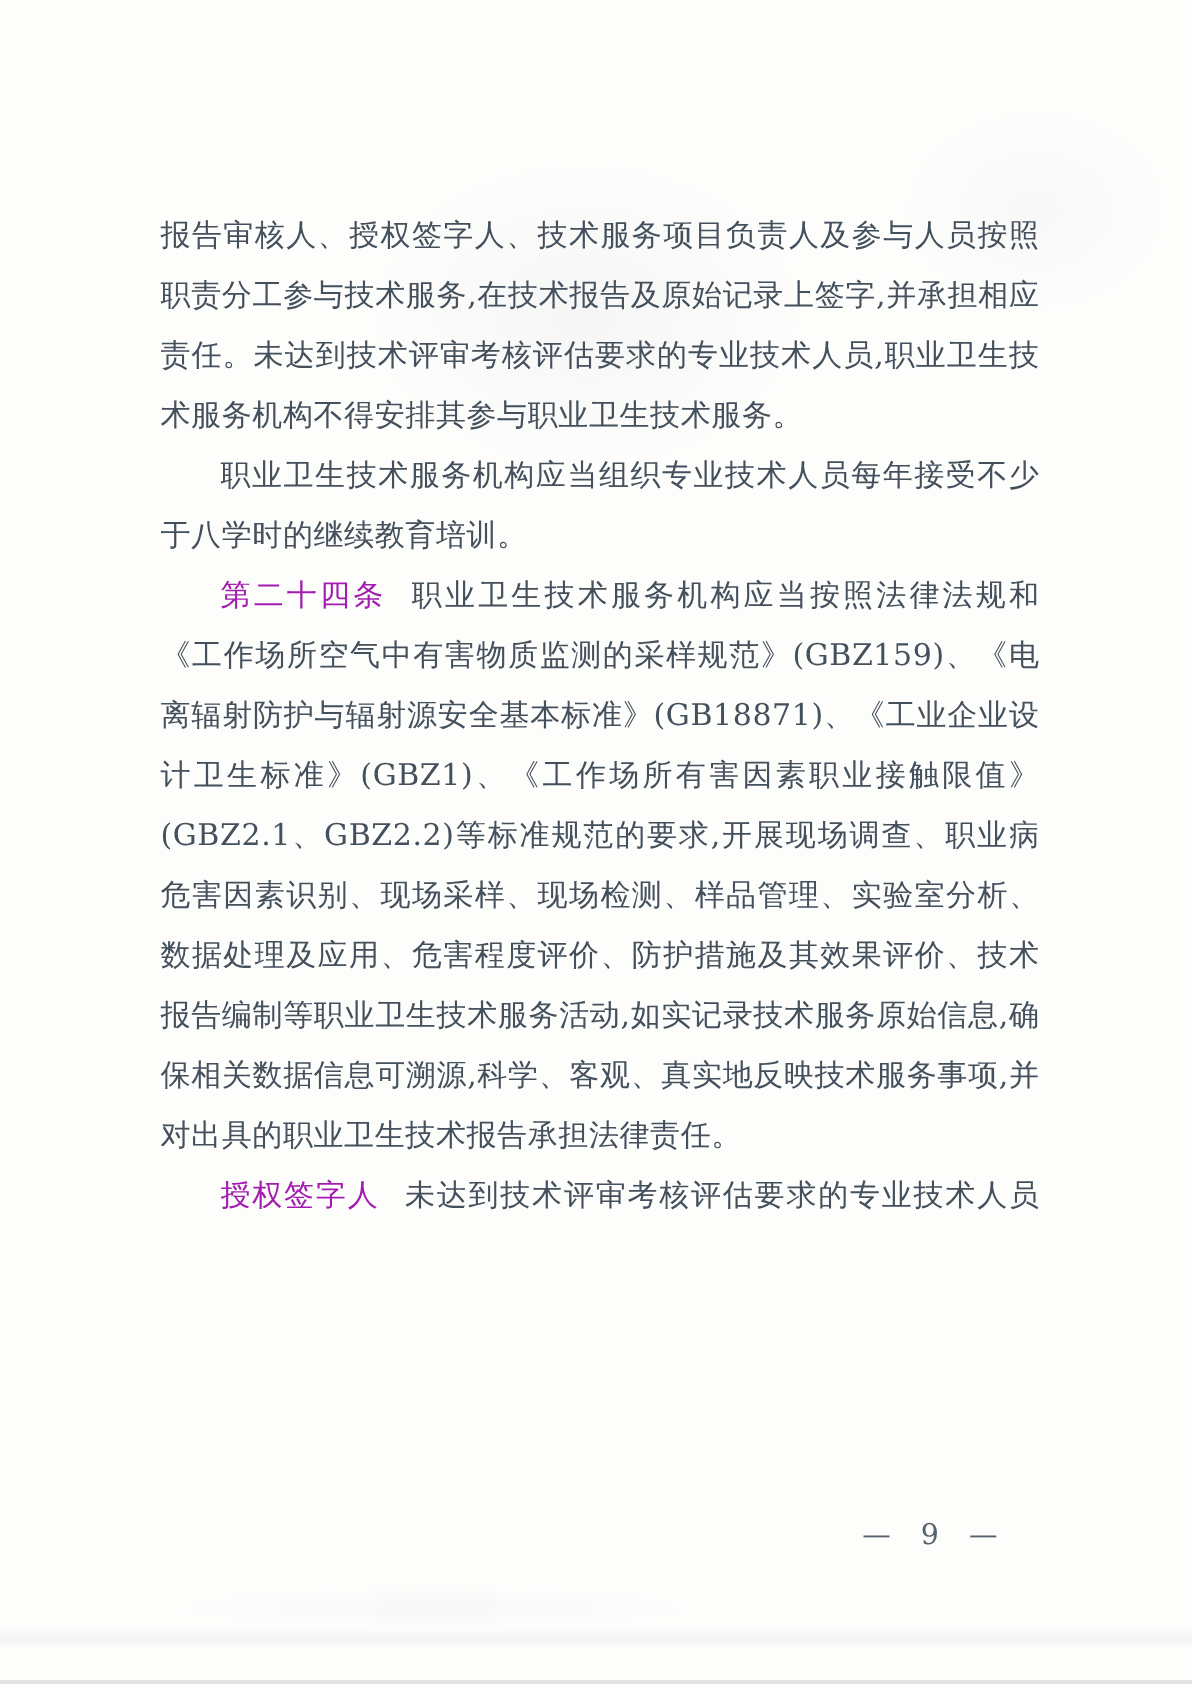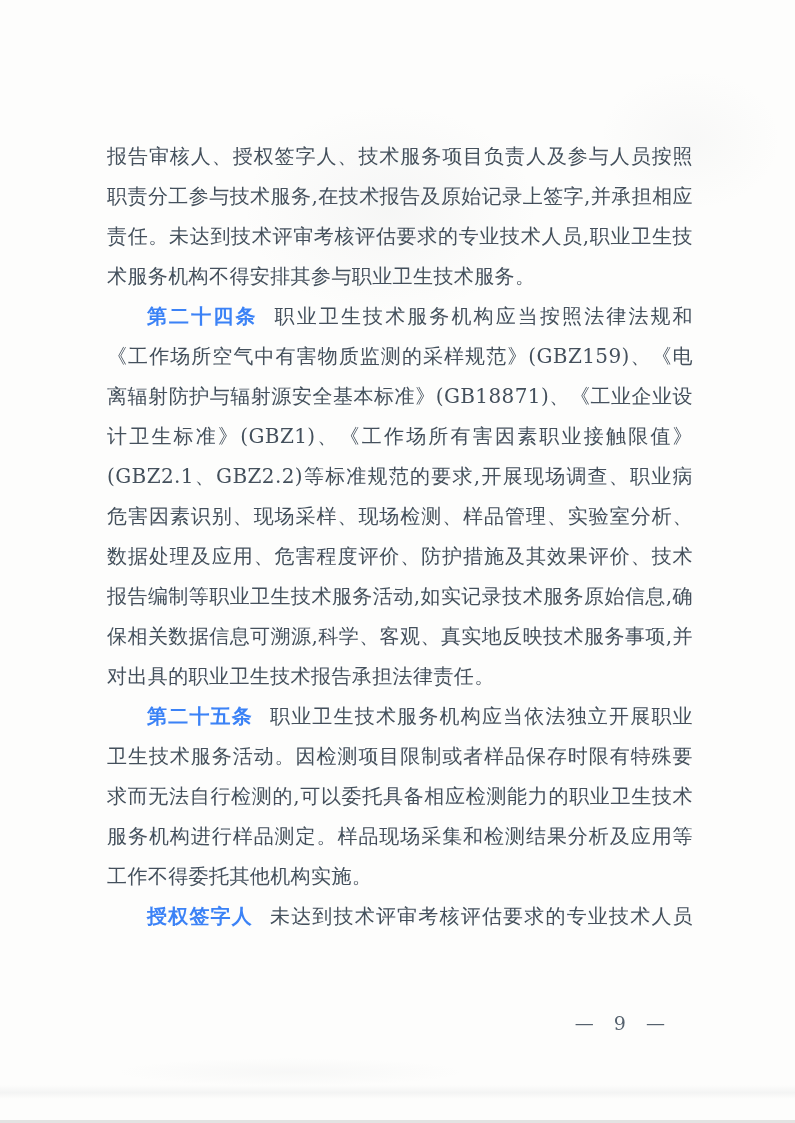--- a/index.html
+++ b/index.html
@@ -51,22 +51,22 @@
     margin: 0;
     text-indent: 0;
   }
   .para.indent {
     text-indent: 2em;
   }
   .para.continues {
     text-align-last: justify;
   }
   .lead {
-    font-weight: bold;
-    color: #3b82f6;
+    font-weight: normal;
+    color: #a21caf;
     margin-right: 0.85em;
   }
   #page-number {
     position: absolute;
     top: 1012px;
     right: 128px;
     font-size: 19px;
     color: #55616d;
     letter-spacing: 2px;
     word-spacing: 10px;
@@ -77,24 +77,24 @@
 <body>
 
 <div id="page">
 
   <div id="scan-noise"></div>
 
   <div id="text-block">
 
     <p class="para"><span>报告审核人、授权签字人、技术服务项目负责人及参与人员按照职责分工参与技术服务,在技术报告及原始记录上签字,并承担相应责任。未达到技术评审考核评估要求的专业技术人员,职业卫生技术服务机构不得安排其参与职业卫生技术服务。</span></p>
 
+    <p class="para indent"><span>职业卫生技术服务机构应当组织专业技术人员每年接受不少于八学时的继续教育培训。</span></p>
 
     <p class="para indent"><span class="lead">第二十四条</span><span>职业卫生技术服务机构应当按照法律法规和《工作场所空气中有害物质监测的采样规范》(GBZ159)、《电离辐射防护与辐射源安全基本标准》(GB18871)、《工业企业设计卫生标准》(GBZ1)、《工作场所有害因素职业接触限值》(GBZ2.1、GBZ2.2)等标准规范的要求,开展现场调查、职业病危害因素识别、现场采样、现场检测、样品管理、实验室分析、数据处理及应用、危害程度评价、防护措施及其效果评价、技术报告编制等职业卫生技术服务活动,如实记录技术服务原始信息,确保相关数据信息可溯源,科学、客观、真实地反映技术服务事项,并对出具的职业卫生技术报告承担法律责任。</span></p>
 
-    <p class="para indent"><span class="lead">第二十五条</span><span>职业卫生技术服务机构应当依法独立开展职业卫生技术服务活动。因检测项目限制或者样品保存时限有特殊要求而无法自行检测的,可以委托具备相应检测能力的职业卫生技术服务机构进行样品测定。样品现场采集和检测结果分析及应用等工作不得委托其他机构实施。</span></p>
 
     <p class="para indent continues"><span class="lead">授权签字人</span><span>未达到技术评审考核评估要求的专业技术人员</span></p>
 
   </div>
 
   <div id="page-number">— 9 —</div>
 
   <div id="page-bottom-edge"></div>
 
 </div>

